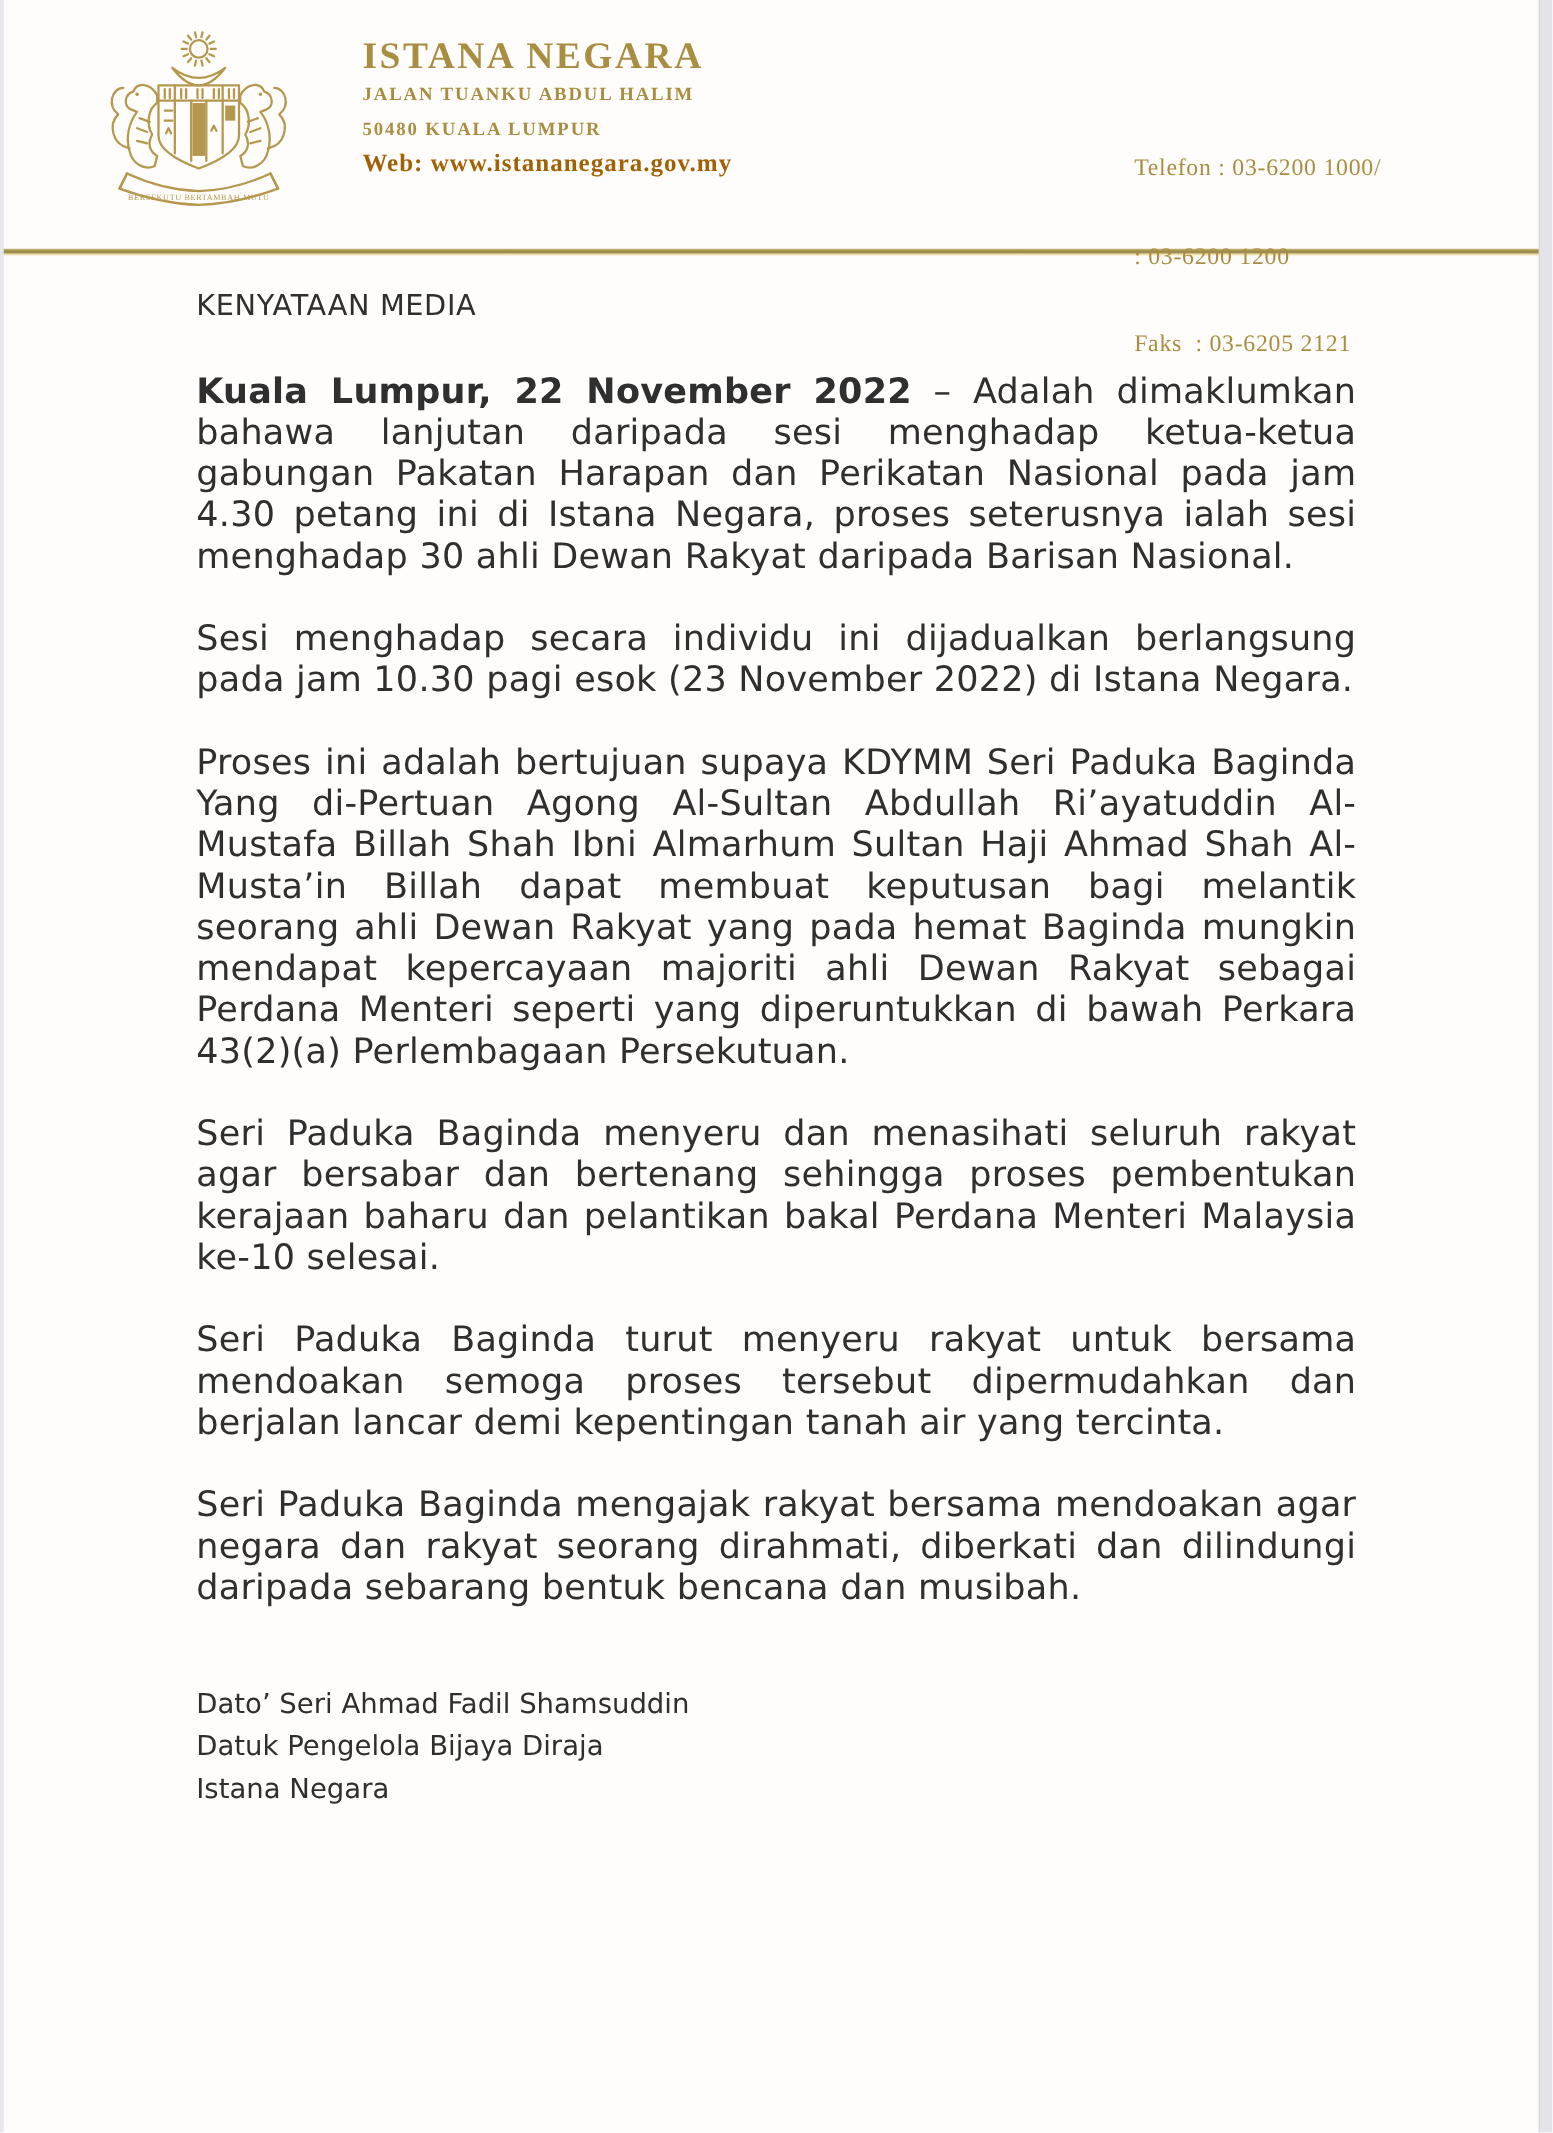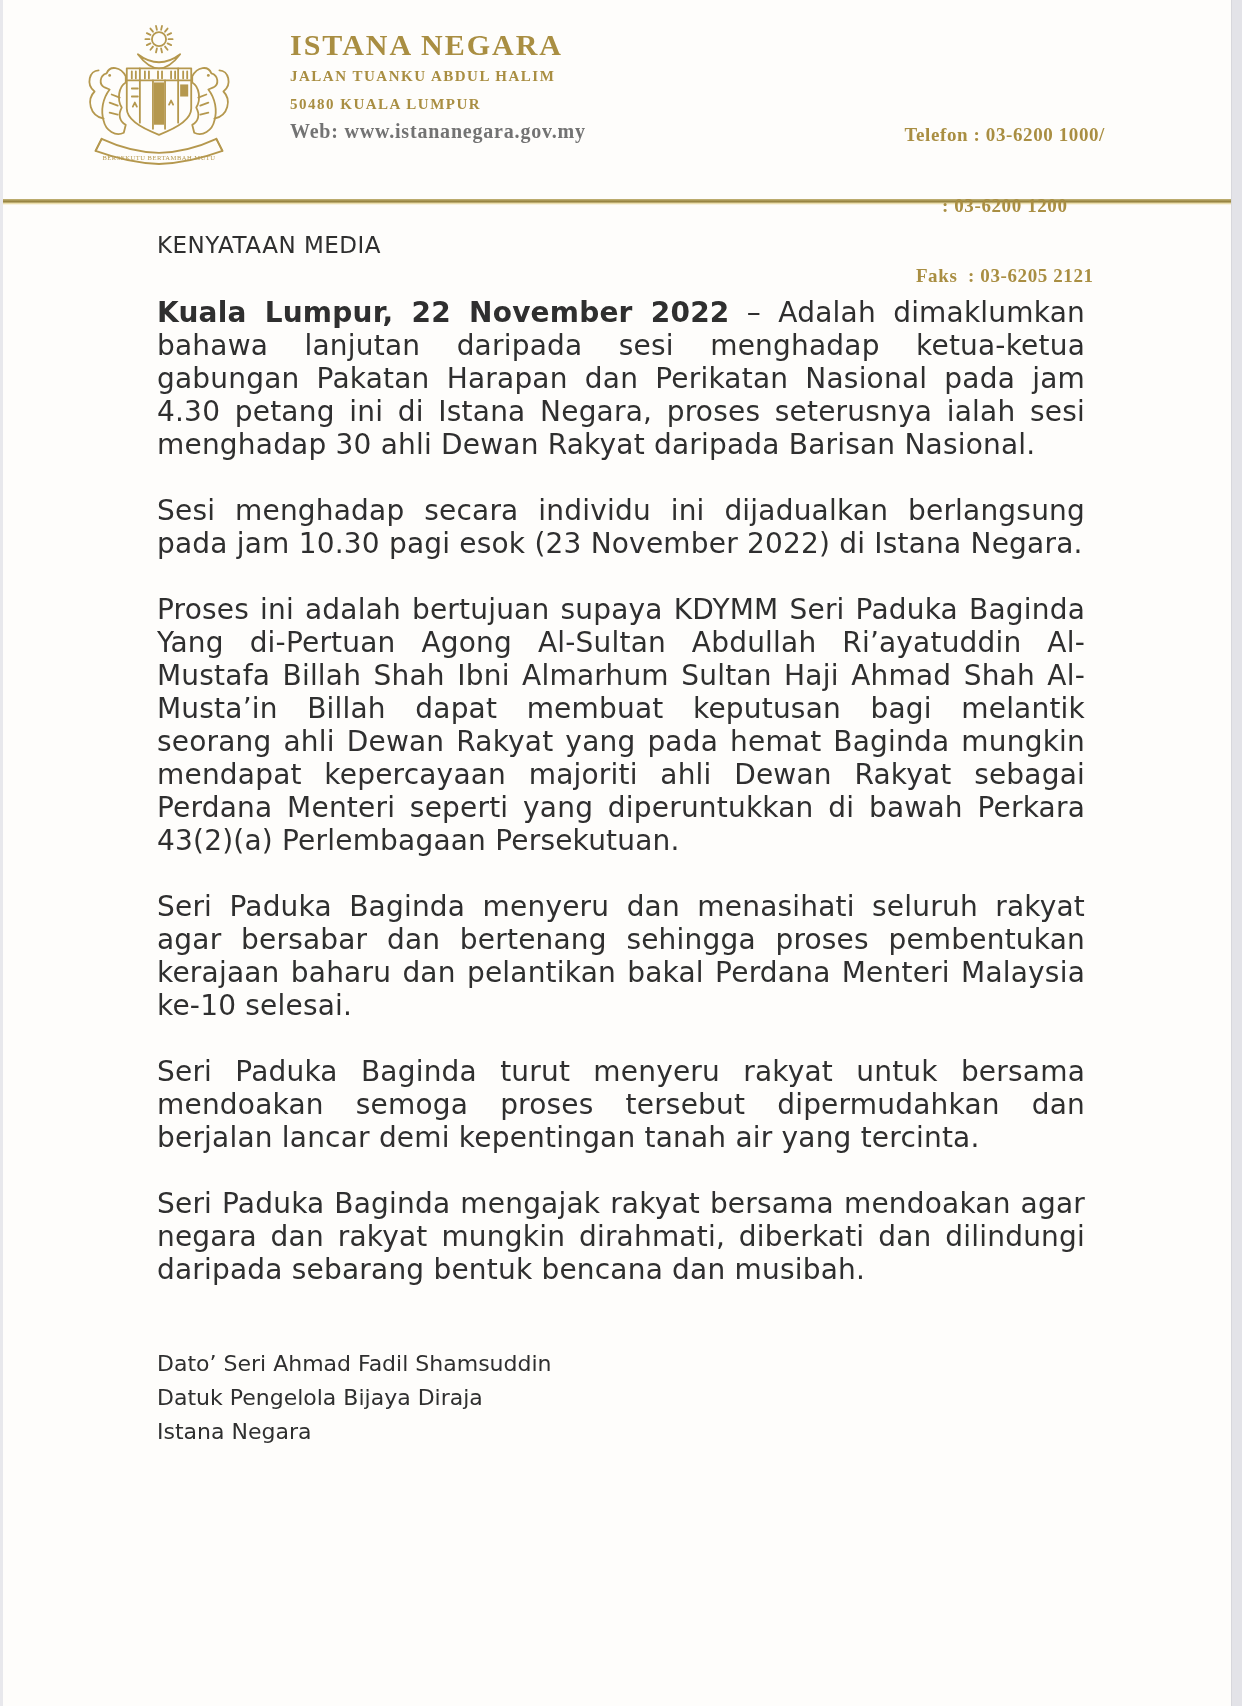--- a/index.html
+++ b/index.html
@@ -14,25 +14,25 @@
   
   .edge-right{position:absolute;top:0;right:0;width:10px;height:1706px;background:#e3e3e8;border-left:1px solid #d7d7dc;}
   .edge-left{position:absolute;top:0;left:0;width:3px;height:1706px;background:#e8e8ec;}
 
   
   .letterhead{position:relative;height:199px;}
   .crest{position:absolute;left:73px;top:20px;}
   .lh-text{position:absolute;left:290px;top:28px;color:#a98e42;font-family:"Liberation Serif",serif;font-weight:bold;}
   .lh-org{font-size:30px;line-height:34px;letter-spacing:2px;}
   .lh-addr{font-size:15px;line-height:28px;letter-spacing:1.5px;}
-  .lh-web{font-size:20px;line-height:27px;letter-spacing:0.8px;color:#737373;}
+  .lh-web{font-size:20px;line-height:27px;letter-spacing:0.8px;color:#a16207;}
   .lh-contact{
     position:absolute;top:76px;right:137px;
-    text-align:center;color:#a98e42;
-    font-family:"Liberation Serif",serif;font-weight:bold;
+    text-align:left;color:#a98e42;
+    font-family:"Liberation Serif",serif;font-weight:normal;
     font-size:19px;line-height:23.5px;letter-spacing:0.6px;
     white-space:pre;
   }
   .divider{
     height:6px;width:1232px;
     background:linear-gradient(to bottom,#c4b478 0%,#94813e 45%,#ecdfae 75%,rgba(255,255,255,0) 100%);
   }
 
   
   .content{margin:24px 157px 0 157px;color:#2f2f2f;}
@@ -105,20 +105,20 @@
 
 <main class="content">
   <h1 class="doc-heading">KENYATAAN MEDIA</h1>
 
   <p class="para"><span class="lead">Kuala Lumpur, 22 November 2022</span><span> – Adalah dimaklumkan bahawa lanjutan daripada sesi menghadap ketua-ketua gabungan Pakatan Harapan dan Perikatan Nasional pada jam 4.30 petang ini di Istana Negara, proses seterusnya ialah sesi menghadap 30 ahli Dewan Rakyat daripada Barisan Nasional.</span></p>
 
   <p class="para">Sesi menghadap secara individu ini dijadualkan berlangsung pada jam 10.30 pagi esok (23 November 2022) di Istana Negara.</p>
   <p class="para">Proses ini adalah bertujuan supaya KDYMM Seri Paduka Baginda Yang di-Pertuan Agong Al-Sultan Abdullah Ri’ayatuddin Al-Mustafa Billah Shah Ibni Almarhum Sultan Haji Ahmad Shah Al-Musta’in Billah dapat membuat keputusan bagi melantik seorang ahli Dewan Rakyat yang pada hemat Baginda mungkin mendapat kepercayaan majoriti ahli Dewan Rakyat sebagai Perdana Menteri seperti yang diperuntukkan di bawah Perkara 43(2)(a) Perlembagaan Persekutuan.</p>
   <p class="para">Seri Paduka Baginda menyeru dan menasihati seluruh rakyat agar bersabar dan bertenang sehingga proses pembentukan kerajaan baharu dan pelantikan bakal Perdana Menteri Malaysia ke-10 selesai.</p>
   <p class="para">Seri Paduka Baginda turut menyeru rakyat untuk bersama mendoakan semoga proses tersebut dipermudahkan dan berjalan lancar demi kepentingan tanah air yang tercinta.</p>
-  <p class="para">Seri Paduka Baginda mengajak rakyat bersama mendoakan agar negara dan rakyat mungkin dirahmati, diberkati dan dilindungi daripada sebarang bentuk bencana dan musibah.</p>
+  <p class="para">Seri Paduka Baginda mengajak rakyat bersama mendoakan agar negara dan rakyat seorang dirahmati, diberkati dan dilindungi daripada sebarang bentuk bencana dan musibah.</p>
 
   <div class="signature">
     <div>Dato’ Seri Ahmad Fadil Shamsuddin</div>
     <div class="sig-bold">Datuk Pengelola Bijaya Diraja</div>
     <div class="sig-bold">Istana Negara</div>
   </div>
 </main>
 
 </body></html>

